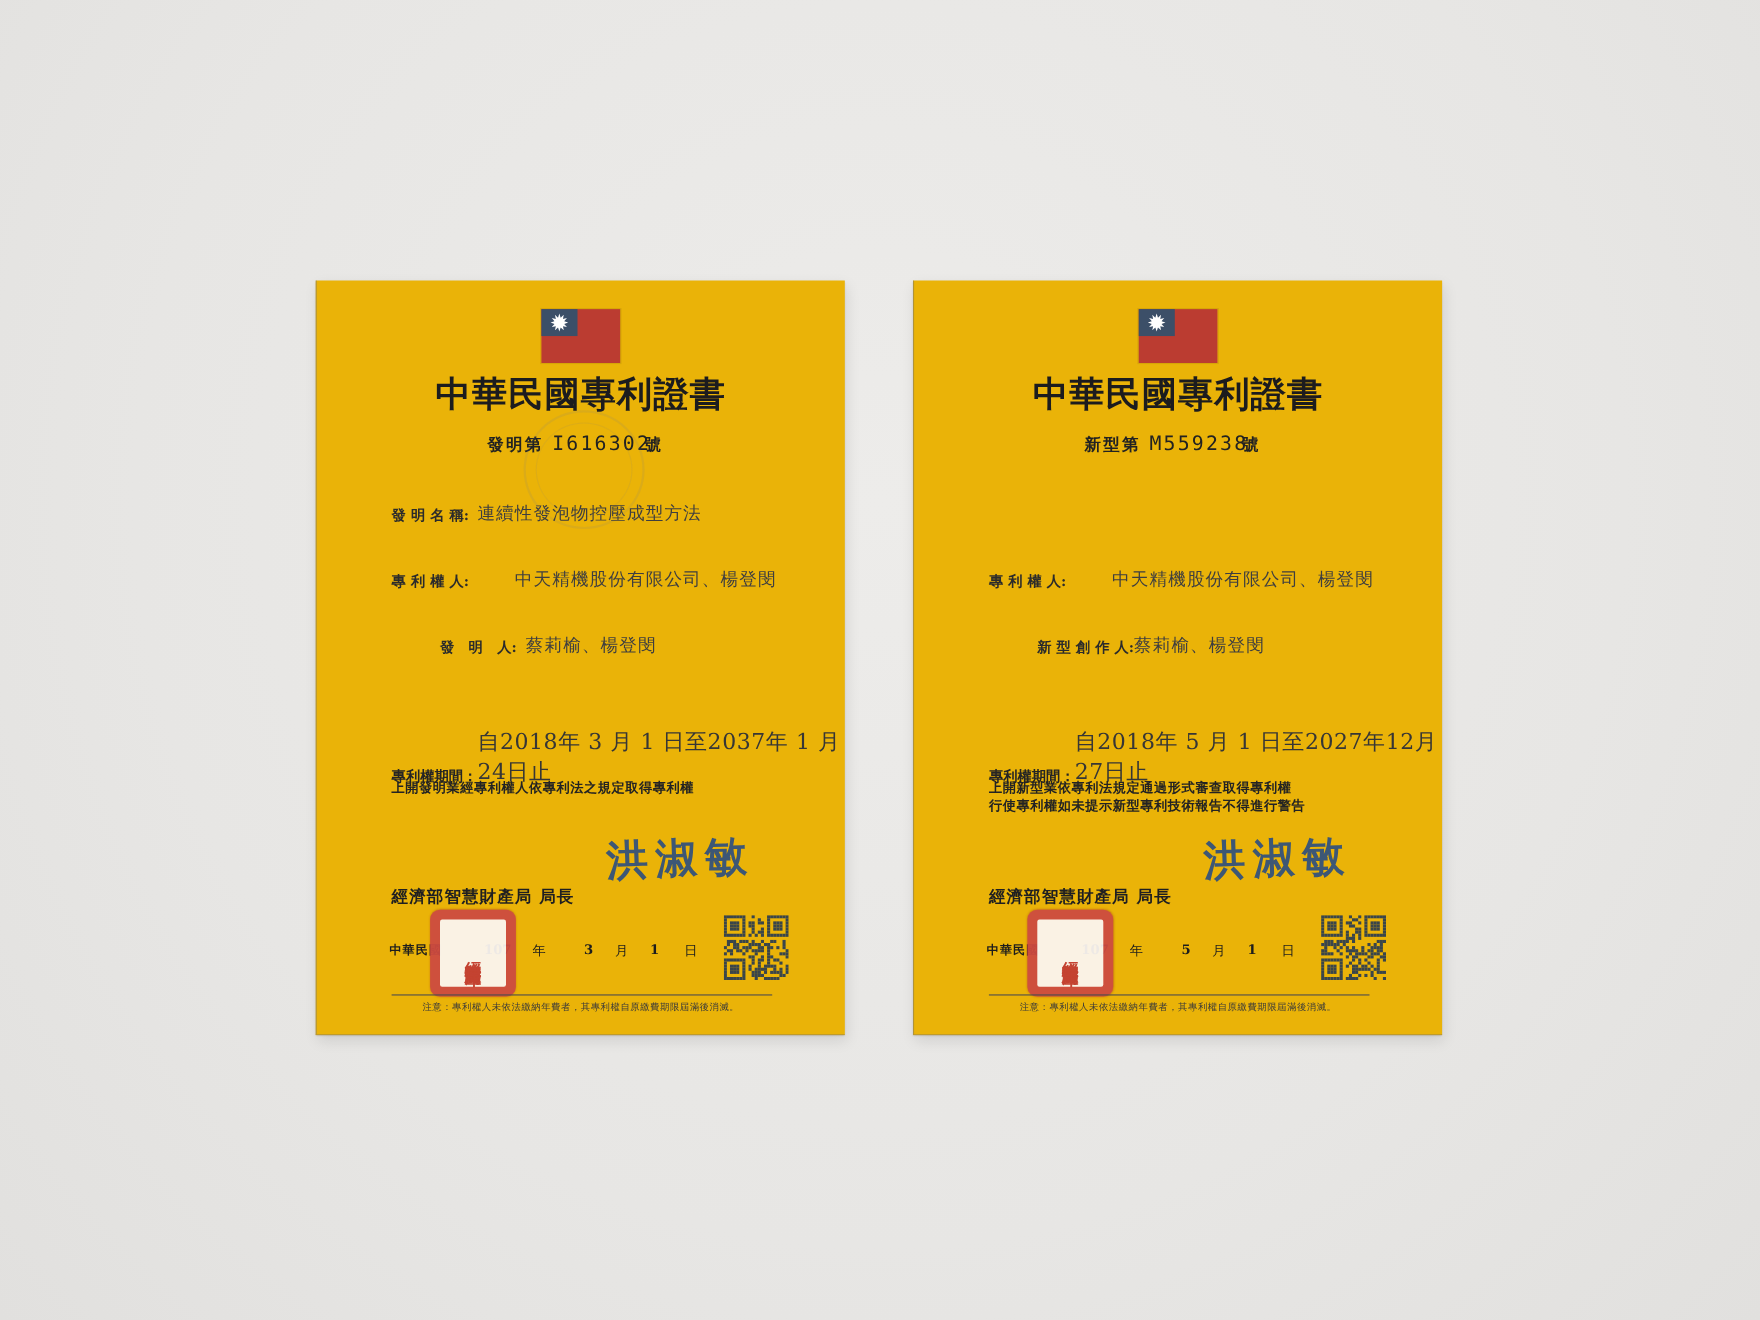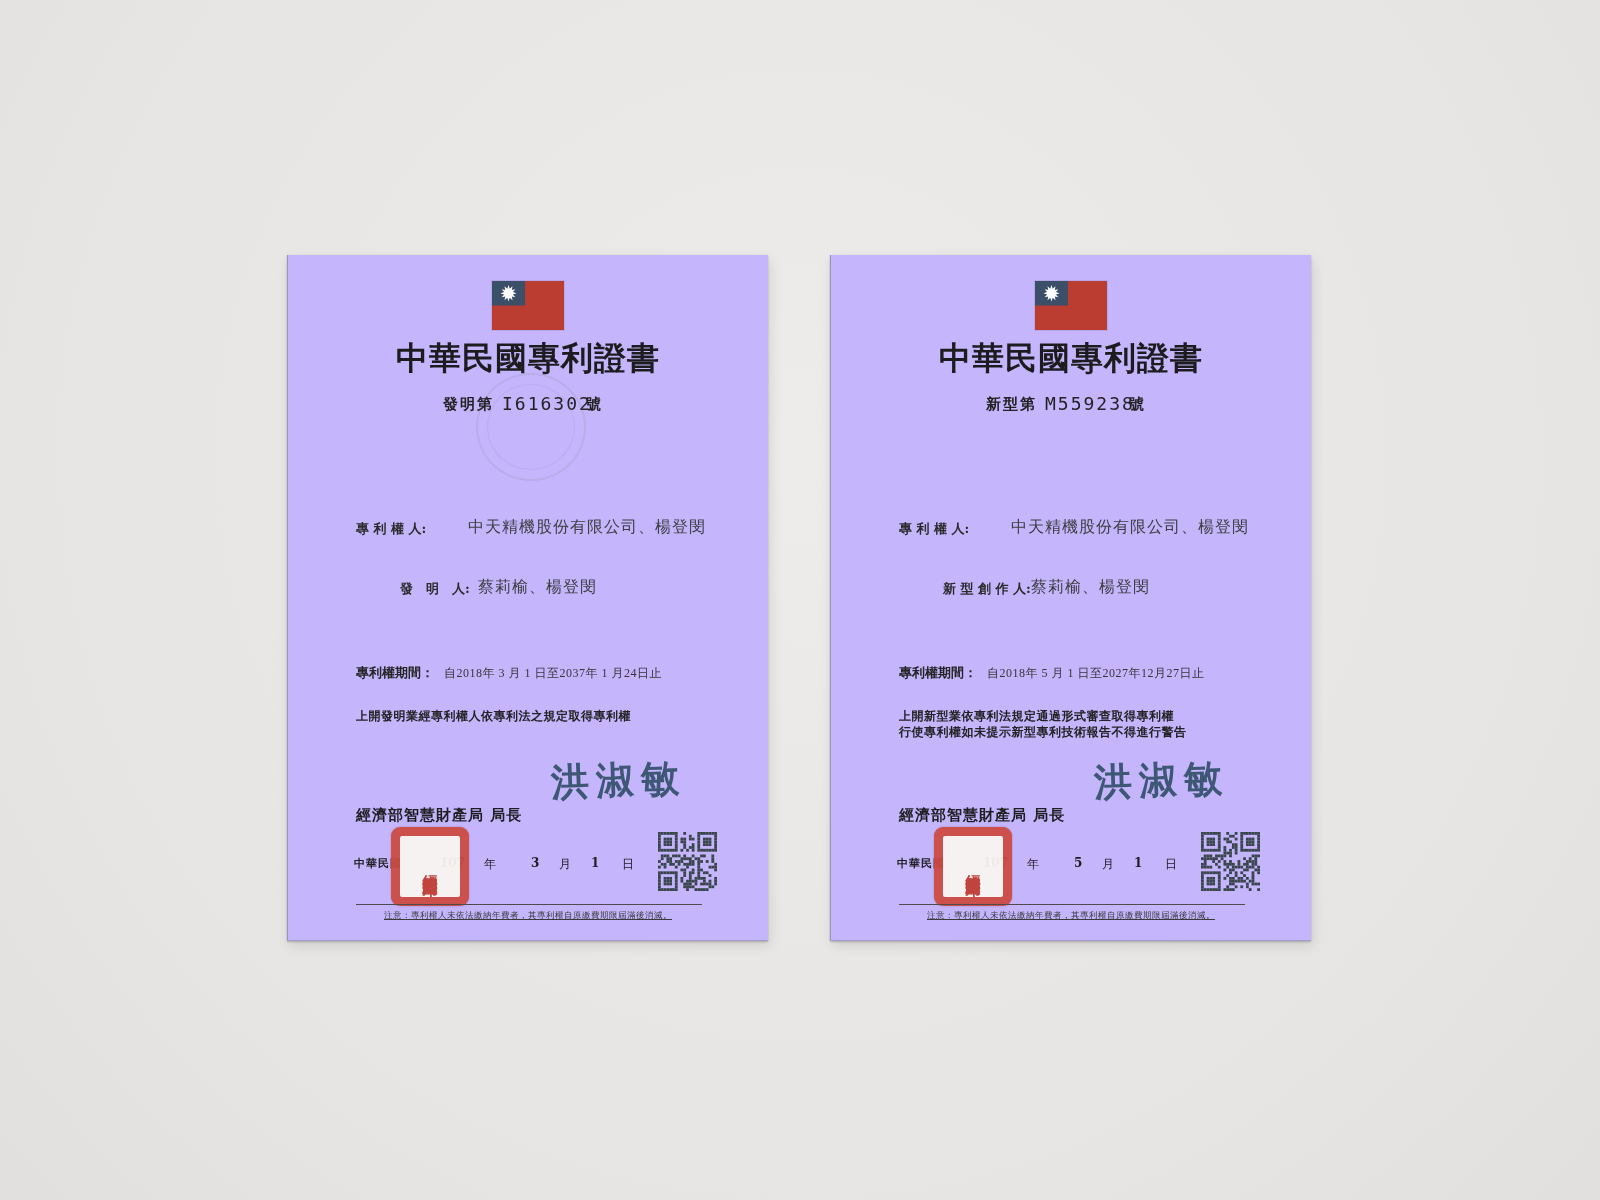--- a/index.html
+++ b/index.html
@@ -8,21 +8,21 @@
     font-family: "DejaVu Serif", "Liberation Serif", serif;
     background: radial-gradient(circle at 50% 38%, #edecea 0%, #e7e6e4 62%, #e1e0de 100%);
     overflow: hidden;
     position: relative;
   }
   .paper {
     position: absolute;
     top: 255px;
     width: 481px;
     height: 686px;
-    background: #c4b5fd;
+    background: #eab308;
     border-left: 1px solid rgba(110,110,110,.45);
     border-bottom: 1px solid rgba(110,110,110,.35);
     box-shadow: 0 1px 2px rgba(0,0,0,.22), 2px 5px 12px rgba(0,0,0,.10);
   }
   .cert-a { left: 287px; }
   .cert-b { left: 830px; }
 
   .flag { position:absolute; top:26px; left:50%; transform:translateX(-50%); width:72px; height:49px; box-shadow:0 0 0 1px rgba(0,0,0,.08); }
 
   .title {
@@ -45,21 +45,21 @@
     border:1px solid rgba(125,125,130,.12); border-radius:50%;
   }
 
   .field { position:absolute; left:68px; right:34px; display:flex; align-items:flex-start; }
   .f0 { top:202px; } .f1 { top:262px;gap:34px; } .f2 { top:322px;margin-left:44px; }
   .field-label { flex:0 0 78px; font-size:13px; font-weight:bold; color:#2b2b2b; padding-top:3px; white-space:nowrap; }
   .field-value { font-size:16px; color:#3e3e40; letter-spacing:1px; }
 
   .term { position:absolute; left:68px; top:406px; display:flex; align-items:flex-end; }
   .term-label { font-size:13px; font-weight:bold; color:#242424; padding-top:3px; white-space:nowrap; }
-  .term-value { font-size:12px; color:#363636; margin-left:10px; letter-spacing:0.5px;font-family:Liberation Serif, serif; }
+  .term-value { font-size:20px; color:#363636; letter-spacing:0.5px; }
 
   .statement { position:absolute; left:68px; top:453px; font-size:12px; font-weight:bold; color:#232323; line-height:16px; letter-spacing:0.5px; }
 
   .issuer { position:absolute; left:68px; top:551px; font-size:15px; font-weight:bold; color:#1f1f21; letter-spacing:1px; }
   .signature {
     position:absolute; left:263px; top:500px; width:150px;
     font-size:38px; font-weight:bold; color:#3d5775;
     letter-spacing:7px; transform:rotate(-2deg); white-space:nowrap;
   }
 
@@ -81,21 +81,21 @@
   .seal-inner {
     position:absolute; inset:9px; background:#fbf6f2; border-radius:2px;
     display:flex; align-items:center; justify-content:center;
     writing-mode:vertical-rl; font-size:15px; line-height:20px;
     font-weight:bold; color:#c23d34; letter-spacing:1px;
   }
 
   .qr { position:absolute; left:370px; top:577px; width:59px; height:59px; }
 
   .rule { position:absolute; left:68px; top:649px; width:346px; height:1px; background:#4c4c4c; }
-  .footnote { position:absolute; left:0; top:655px; width:100%; text-align:center; font-size:8.5px; color:#3a3a3a; letter-spacing:0.5px;text-decoration:underline; }
+  .footnote { position:absolute; left:0; top:655px; width:100%; text-align:center; font-size:8.5px; color:#3a3a3a; letter-spacing:0.5px; }
 </style>
 </head>
 <body>
 
 <div class="paper cert-a">
   <svg class="flag" viewBox="0 0 72 48" preserveAspectRatio="none">
     <rect x="0" y="0" width="72" height="48" fill="#bb3c31"></rect>
     <rect x="0" y="0" width="33" height="24" fill="#3c4f68"></rect>
     <polygon fill="#ffffff" points="16.5,4 17.7,7.6 20.5,5.1 19.8,8.8 23.4,8 20.9,10.8 24.5,12 20.9,13.2 23.4,16 19.8,15.3 20.5,18.9 17.7,16.4 16.5,20 15.3,16.4 12.5,18.9 13.3,15.3 9.6,16 12.1,13.2 8.5,12 12.1,10.8 9.6,8 13.3,8.8 12.5,5.1 15.3,7.6"></polygon>
     <circle cx="16.5" cy="12" r="4.4" fill="#ffffff"></circle>
@@ -104,20 +104,24 @@
   <div class="title">中華民國專利證書</div>
 
   <div class="certnum">
     <span class="prefix">發明第</span>
     <span class="number">I616302</span>
     <span class="suffix">號</span>
   </div>
 
   <div class="watermark"></div>
 
+  <div class="field f0">
+    <span class="field-label">發 明 名 稱:</span>
+    <span class="field-value">連續性發泡物控壓成型方法</span>
+  </div>
   <div class="field f1">
     <span class="field-label">專 利 權 人:</span>
     <span class="field-value">中天精機股份有限公司、楊登閔</span>
   </div>
   <div class="field f2">
     <span class="field-label">發　明　人:</span>
     <span class="field-value">蔡莉榆、楊登閔</span>
   </div>
 
   <div class="term">

